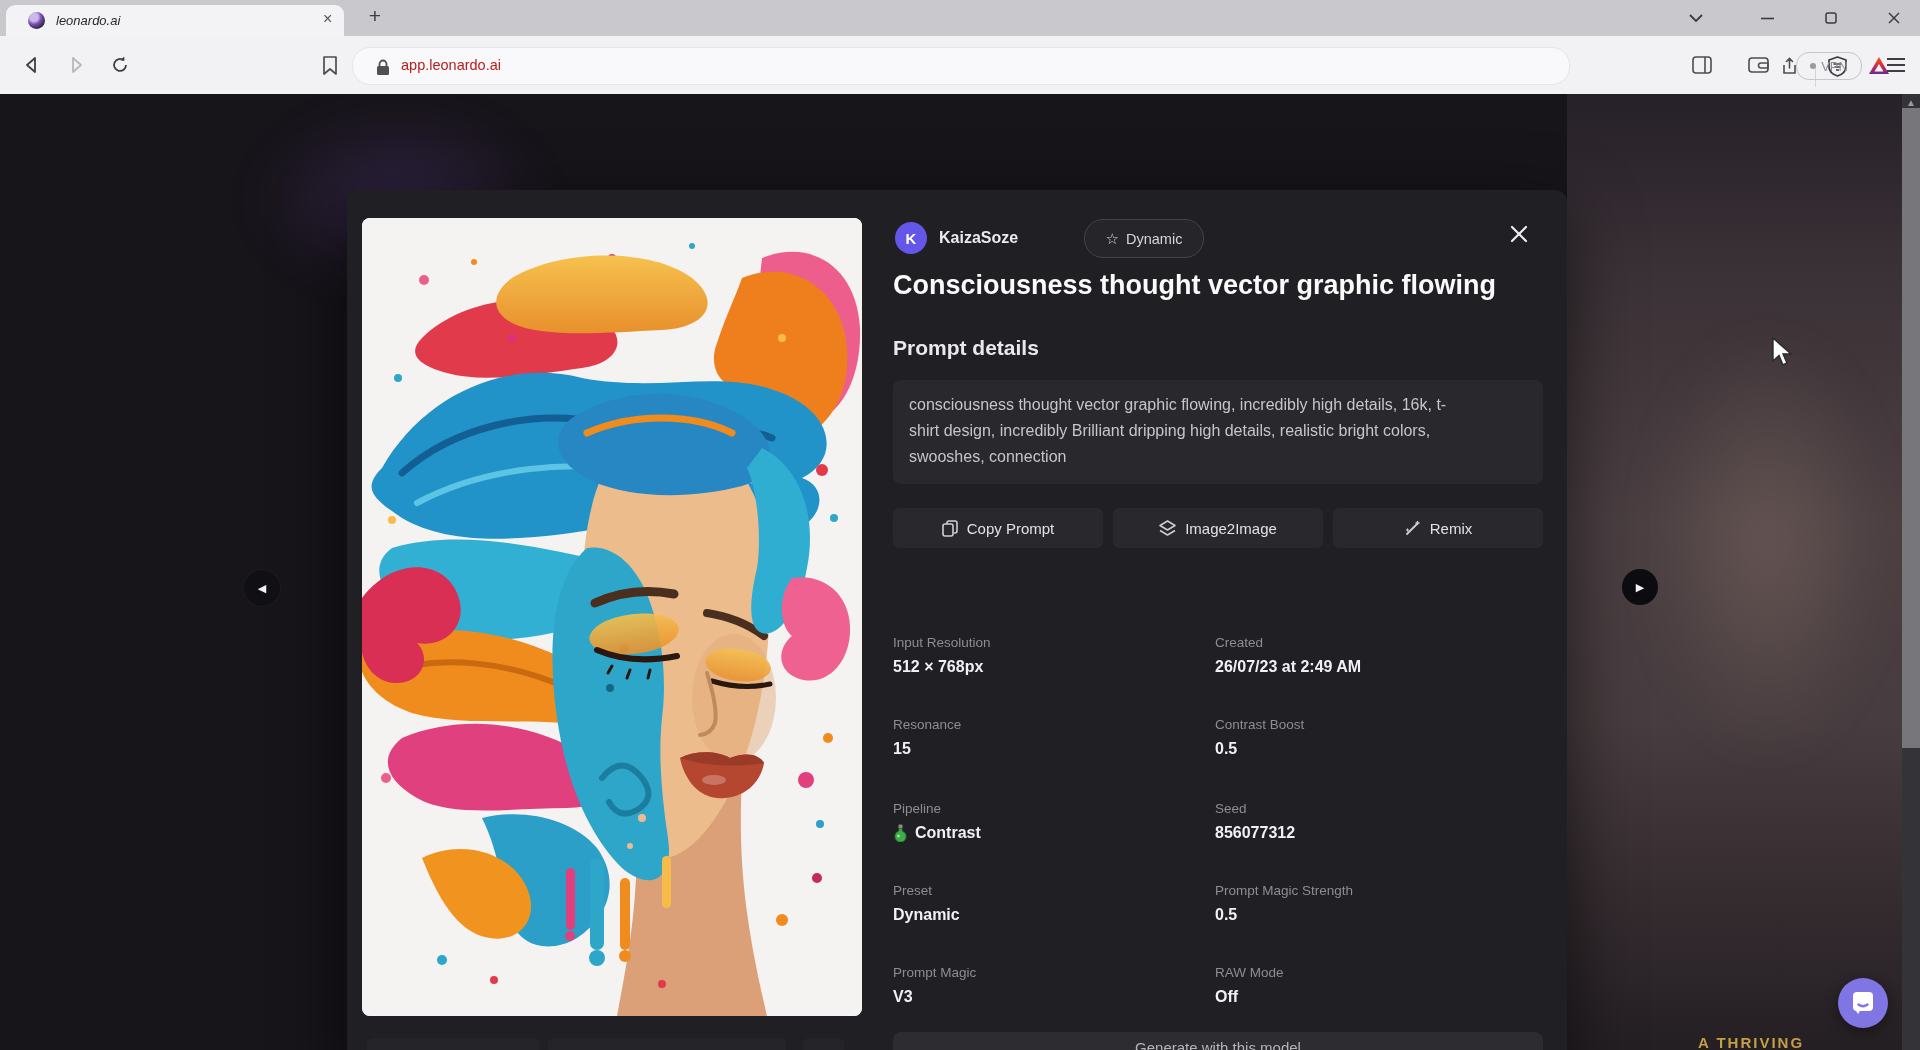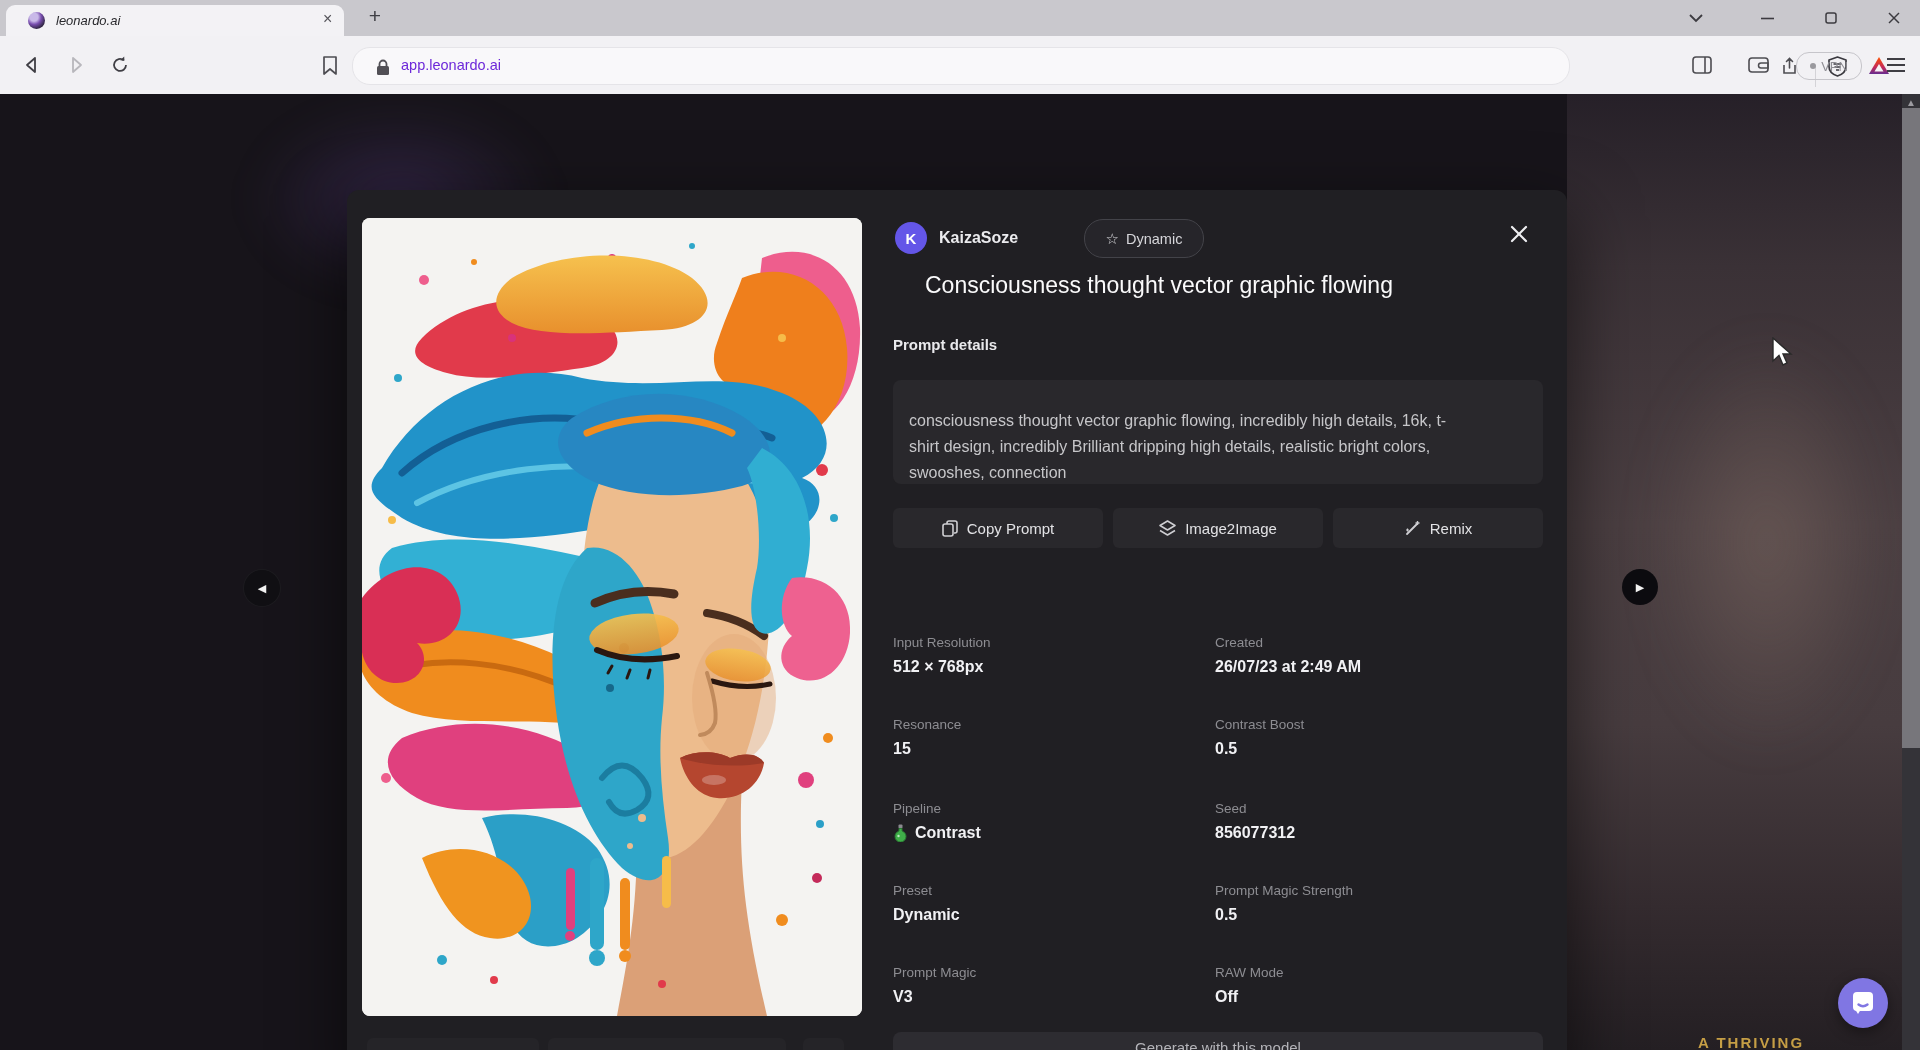--- a/index.html
+++ b/index.html
@@ -12,21 +12,21 @@
     background:radial-gradient(circle at 35% 30%,#c9b9e8 0 25%,#7a4fb0 45%,#2e2440 75%);}
   .tab-title{position:absolute;left:50px;top:8px;font-size:13px;color:#2a2a2e;}
   .tab-close{position:absolute;right:12px;top:5px;font-size:16px;color:#55545a;cursor:default;}
   .newtab{position:absolute;left:362px;top:4px;font-size:21px;color:#3f3f45;width:26px;text-align:center;}
   .wc{position:absolute;top:5px;width:28px;height:26px;display:flex;align-items:center;justify-content:center;}
   .wc.chev{left:1682px}.wc.min{left:1753px}.wc.max{left:1817px}.wc.close{left:1880px}
 
   .toolbar{position:absolute;left:0;top:36px;width:1920px;height:58px;background:#f2f1f4;border-bottom:1px solid #dddce0;}
   .tbicon{position:absolute;top:17px;width:24px;height:24px;display:flex;align-items:center;justify-content:center;}
   .urlbar{position:absolute;left:352px;top:11px;width:1216px;height:36px;border-radius:18px;background:#f9f8fa;border:1px solid #e5e4e8;}
-  .url-text{position:absolute;left:48px;top:9px;font-size:14.5px;color:#6d28d9;}
+  .url-text{position:absolute;left:48px;top:9px;font-size:14.5px;color:#b91c1c;}
   .url-divider{position:absolute;left:1462px;top:19px;width:1px;height:20px;background:#d4d3d7;}
   .vpn{position:absolute;left:1796px;top:16px;width:64px;height:26px;border:1px solid #c6c5ca;border-radius:13px;
     display:flex;align-items:center;justify-content:center;gap:5px;color:#8f8e94;font-size:13px;}
   .vpn-dot{width:6px;height:6px;border-radius:50%;background:#9a999e;}
 
   
   .page{position:absolute;left:0;top:94px;width:1920px;height:956px;overflow:hidden;background:#17141a;}
   .blob1{position:absolute;left:250px;top:10px;width:300px;height:190px;border-radius:50%;
     background:radial-gradient(closest-side,rgba(104,70,158,.30),rgba(104,70,158,0));filter:blur(18px);}
   .blob2{position:absolute;left:430px;top:130px;width:170px;height:120px;border-radius:50%;
@@ -47,24 +47,24 @@
   .modal{position:absolute;left:347px;top:96px;width:1220px;height:900px;background:#201f23;border-radius:12px;
     box-shadow:0 24px 70px rgba(0,0,0,.6);}
   .artwork{position:absolute;left:15px;top:28px;width:500px;height:798px;border-radius:8px;overflow:hidden;background:#f4f3f1;}
   .avatar{position:absolute;left:548px;top:32px;width:32px;height:32px;border-radius:50%;background:#6456e8;
     display:flex;align-items:center;justify-content:center;color:#fff;font-size:15px;font-weight:bold;}
   .username{position:absolute;left:592px;top:39px;font-size:16px;font-weight:bold;color:#ebebee;}
   .follow{position:absolute;left:737px;top:29px;width:118px;height:37px;border:1px solid #434349;border-radius:19px;
     background:#26252a;display:flex;align-items:center;justify-content:center;gap:7px;color:#d6d6da;font-size:14.5px;}
   .follow .star{font-size:15px;color:#d6d6da;}
   .mclose{position:absolute;left:1160px;top:32px;width:24px;height:24px;display:flex;align-items:center;justify-content:center;}
-  .mtitle{position:absolute;left:546px;top:80px;width:660px;font-size:23px;line-height:30px;font-weight:normal;color:#fafafb;margin-left:32px;}
-  .pheading{position:absolute;left:546px;top:146px;font-size:15px;font-weight:bold;color:#e9e9ec;}
+  .mtitle{position:absolute;left:546px;top:80px;width:660px;font-size:27px;line-height:30px;font-weight:bold;color:#fafafb;}
+  .pheading{position:absolute;left:546px;top:146px;font-size:21px;font-weight:bold;color:#e9e9ec;}
   .pbox{position:absolute;left:546px;top:190px;width:650px;height:104px;background:#29282c;border-radius:8px;box-sizing:border-box;}
-  .pbox p{margin:28px 16px;width:540px;font-size:16px;line-height:26px;color:#c6c6c9;}
+  .pbox p{margin:12px 16px;width:540px;font-size:16px;line-height:26px;color:#c6c6c9;}
   .action{position:absolute;top:318px;width:210px;height:40px;background:#29282c;border-radius:6px;
     display:flex;align-items:center;justify-content:center;gap:9px;color:#e2e2e5;font-size:15px;}
   .a0{left:546px}.a1{left:766px}.a2{left:986px}
   .dcell{position:absolute;width:315px;}
   .ca{left:546px}.cb{left:868px}
   .r0{top:445px}.r1{top:527px}.r2{top:611px}.r3{top:693px}.r4{top:775px}
   .dlabel{font-size:13.5px;color:#8d8d92;margin-bottom:8px;}
   .dvalue{font-size:16px;font-weight:bold;color:#f1f1f4;display:flex;align-items:center;gap:7px;}
   .generate{position:absolute;left:546px;top:842px;width:650px;height:46px;background:#2d2c31;border-radius:8px;
     text-align:center;color:#b4b4b9;font-size:15px;padding-top:7px;box-sizing:border-box;}

